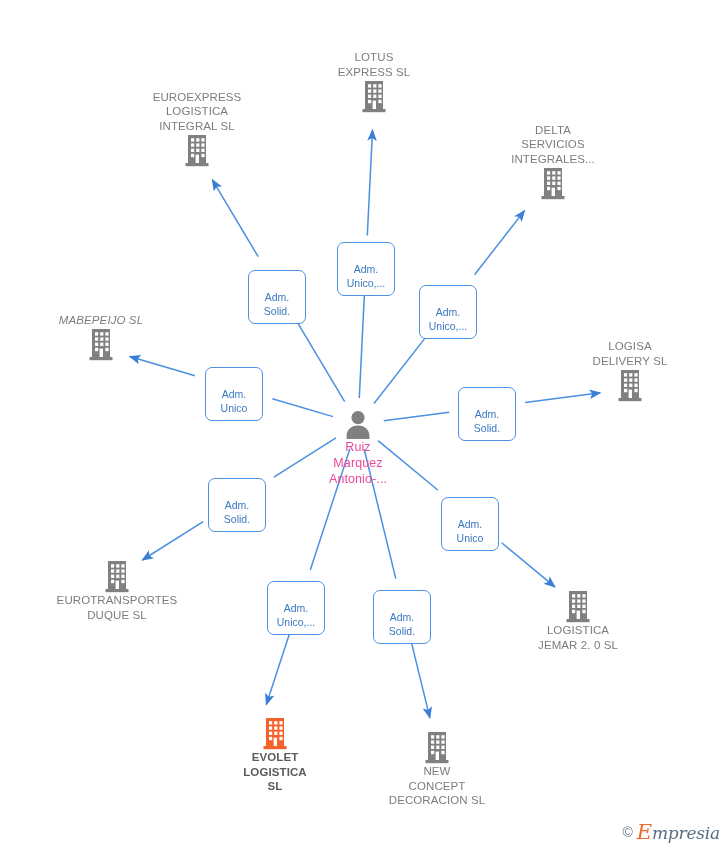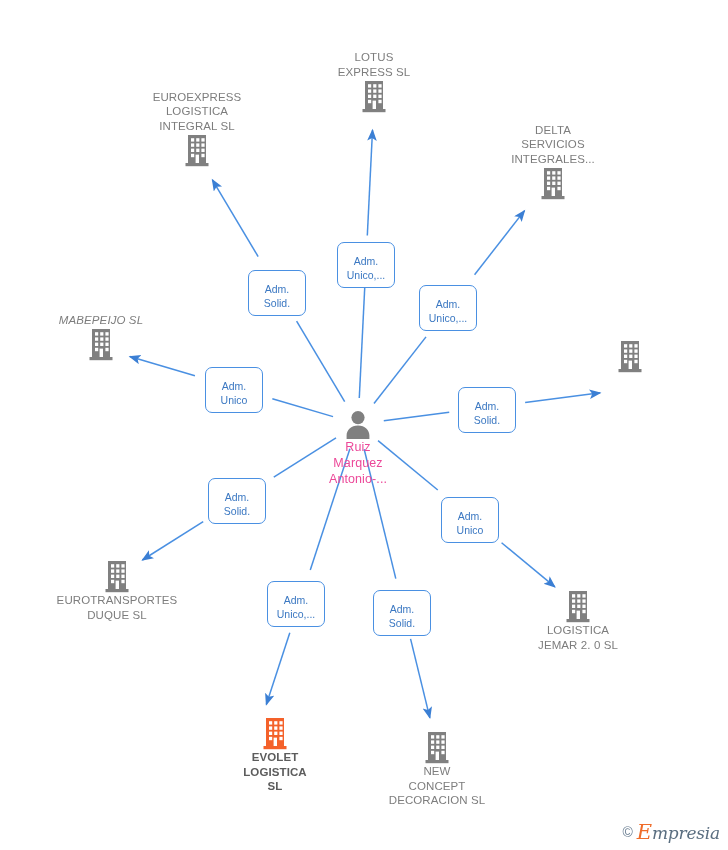--- a/index.html
+++ b/index.html
@@ -56,21 +56,21 @@
   }
   .edge-label {
     position: absolute;
     border: 1.4px solid #4a90e2;
     border-radius: 7px;
     background: #ffffff;
     color: #3b78c2;
     font-size: 10.5px;
     line-height: 14px;
     text-align: center;
-    padding: 11px 7px 5px 7px;
+    padding: 19px 7px 5px 7px;
     white-space: pre-line;
     box-sizing: border-box;
   }
   #watermark {
     position: absolute;
     right: 8px;
     bottom: 6px;
     display: flex;
     align-items: center;
     gap: 4px;
@@ -209,20 +209,22 @@
             <rect x="18.4" y="10.4" width="3.2" height="3.4" fill="#ffffff"></rect>
             <rect x="8" y="15.6" width="3.2" height="3.4" fill="#ffffff"></rect>
             <rect x="13.2" y="15.6" width="3.2" height="3.4" fill="#ffffff"></rect>
             <rect x="18.4" y="15.6" width="3.2" height="3.4" fill="#ffffff"></rect>
             <rect x="8" y="20.8" width="3.2" height="3.4" fill="#ffffff"></rect>
             <rect x="18.4" y="20.8" width="3.2" height="3.4" fill="#ffffff"></rect>
             <rect x="12.6" y="21.6" width="3.4" height="8.4" fill="#ffffff"></rect>
           </svg></div>
       </div>
       <div class="node" style="width: 170px; left: 545px; top: 339px;">
+        <div class="node-label">LOGISA
+DELIVERY  SL</div>
         <div class="node-icon"><svg width="28" height="34" viewBox="0 0 28 34">
             <path d="M5 2 h18 v28 h-18 z" fill="#808080"></path>
             <rect x="2.5" y="30" width="23" height="3.2" fill="#808080"></rect>
             <rect x="8" y="5.2" width="3.2" height="3.4" fill="#ffffff"></rect>
             <rect x="13.2" y="5.2" width="3.2" height="3.4" fill="#ffffff"></rect>
             <rect x="18.4" y="5.2" width="3.2" height="3.4" fill="#ffffff"></rect>
             <rect x="8" y="10.4" width="3.2" height="3.4" fill="#ffffff"></rect>
             <rect x="13.2" y="10.4" width="3.2" height="3.4" fill="#ffffff"></rect>
             <rect x="18.4" y="10.4" width="3.2" height="3.4" fill="#ffffff"></rect>
             <rect x="8" y="15.6" width="3.2" height="3.4" fill="#ffffff"></rect>

